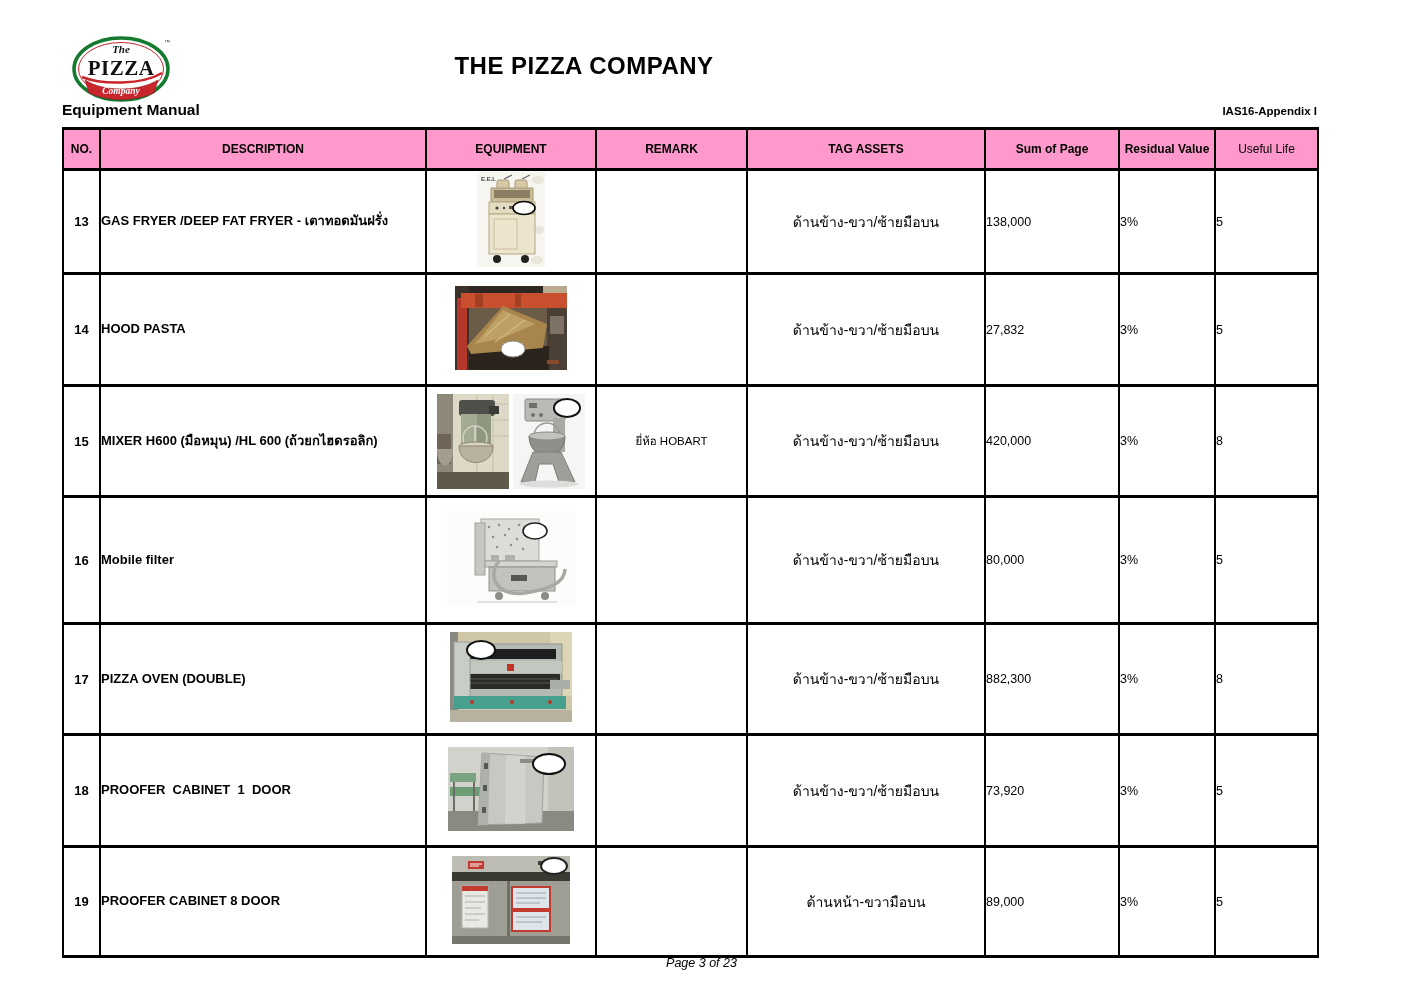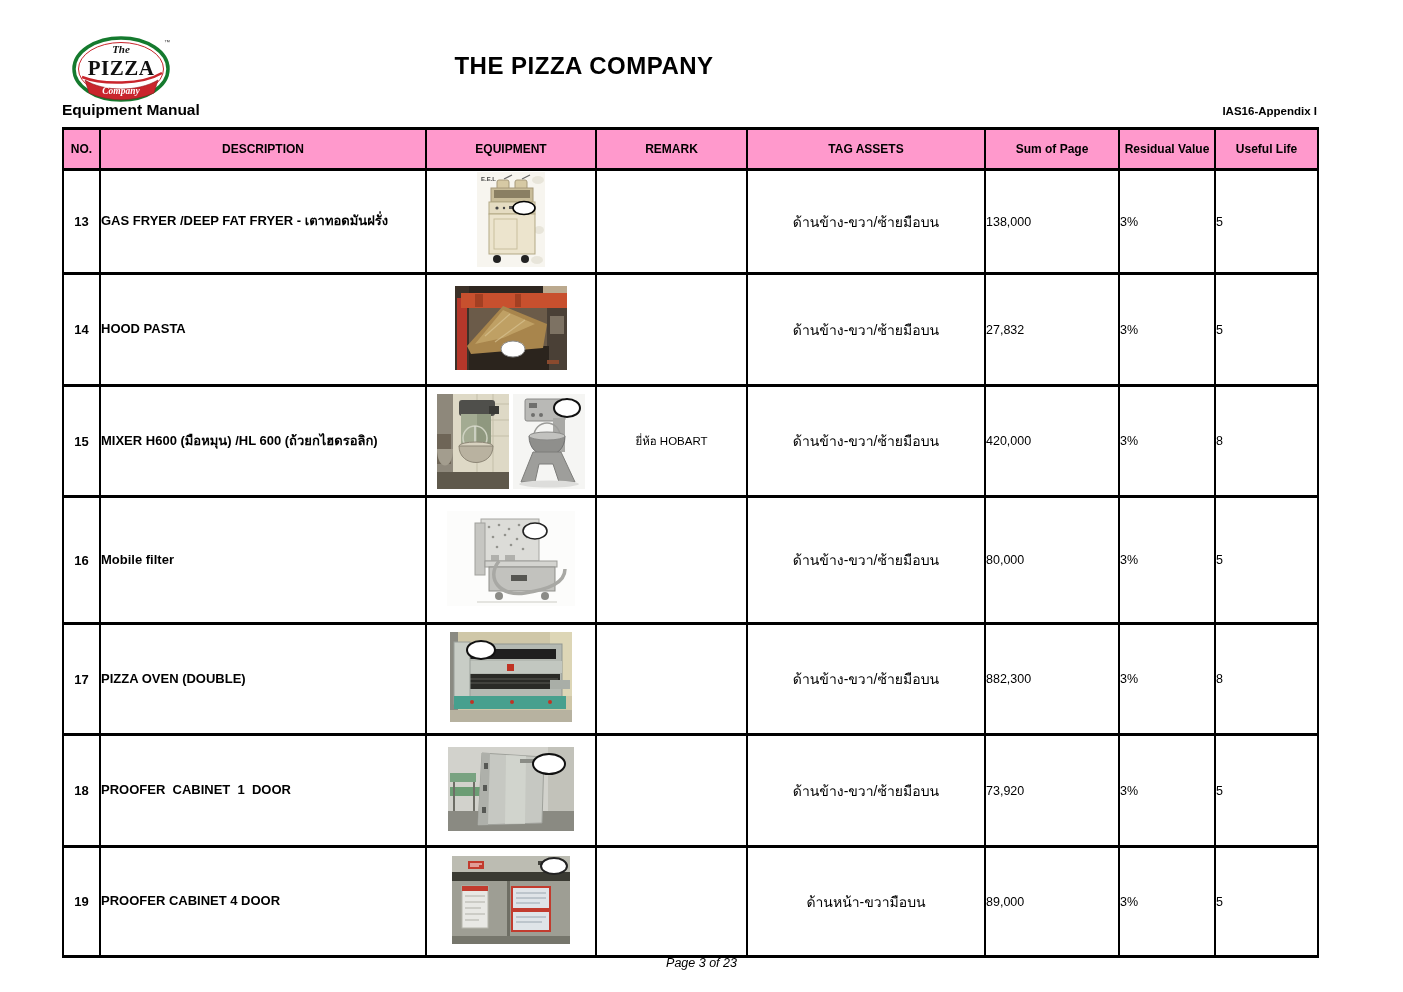--- a/index.html
+++ b/index.html
@@ -25,21 +25,21 @@
     background:#fff;
   }
   table.equip th, table.equip td {
     border-top:3px solid #000; border-bottom:3px solid #000;
     border-left:2px solid #000; border-right:2px solid #000;
     padding:0; overflow:hidden; vertical-align:middle;
   }
   table.equip th {
     background:#FF99CC; font-size:12px; font-weight:bold; height:35px;
   }
-  table.equip th.light { font-weight:bold; }
+  table.equip th.light { font-weight:normal; }
   td.c-no   { text-align:center; font-weight:bold; font-size:13px; }
   td.c-desc { text-align:left; font-weight:bold; font-size:13px; padding-left:3px; white-space:pre-wrap; line-height:1.25; }
   td.c-equip{ text-align:center; }
   td.c-remark { text-align:center; font-size:11.5px; }
   td.c-tag  { text-align:center; font-size:14px; }
   td.c-num  { text-align:left; font-size:12.5px; }
   .equip-imgs { display:flex; align-items:center; justify-content:center; gap:4px; }
   .footer {
     position:absolute; left:0; top:956px; width:1403px; text-align:center;
     font-size:12.5px;
@@ -296,21 +296,21 @@
       </td>
       <td class="c-remark"></td>
       <td class="c-tag">ด้านข้าง-ขวา/ซ้ายมือบน</td>
       <td class="c-num">73,920</td>
       <td class="c-num">3%</td>
       <td class="c-num">5</td>
     </tr>
 
     <tr style="height:110px">
       <td class="c-no">19</td>
-      <td class="c-desc">PROOFER CABINET 4 DOOR</td>
+      <td class="c-desc">PROOFER CABINET 8 DOOR</td>
       <td class="c-equip">
         <svg width="118" height="88" viewBox="0 0 118 88">
           <rect x="0" y="0" width="118" height="88" fill="#9e9e94"></rect>
           <rect x="0" y="0" width="118" height="16" fill="#bcbcb2"></rect>
           <rect x="0" y="16" width="118" height="9" fill="#3a3a32"></rect>
           <rect x="55" y="25" width="3" height="63" fill="#6e6e64"></rect>
           <rect x="0" y="80" width="118" height="8" fill="#76766c"></rect>
           <rect x="16" y="5" width="16" height="8" fill="#c23b2e"></rect>
           <path d="M18,8 h12 M18,10 h9" stroke="#ffffff" stroke-width="1"></path>
           <rect x="10" y="30" width="26" height="42" fill="#e8e8e4" stroke="#b5b5ab"></rect>

